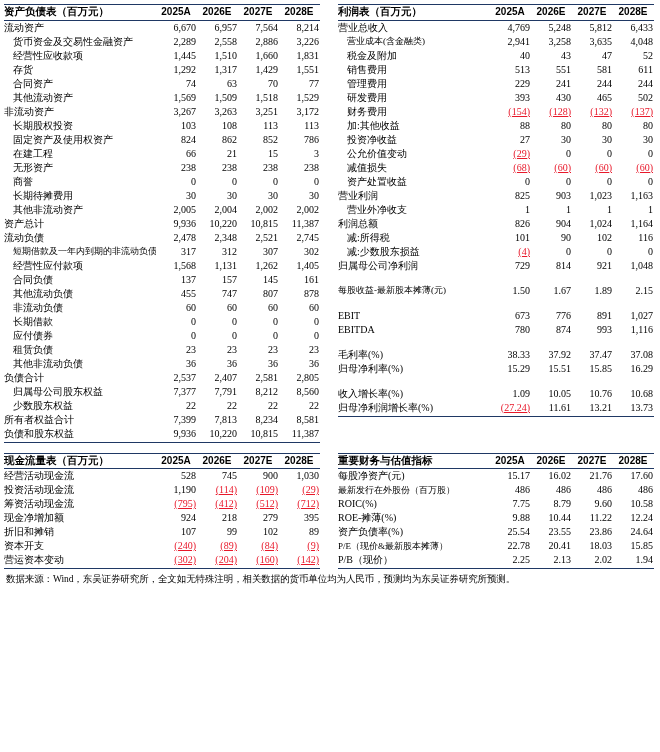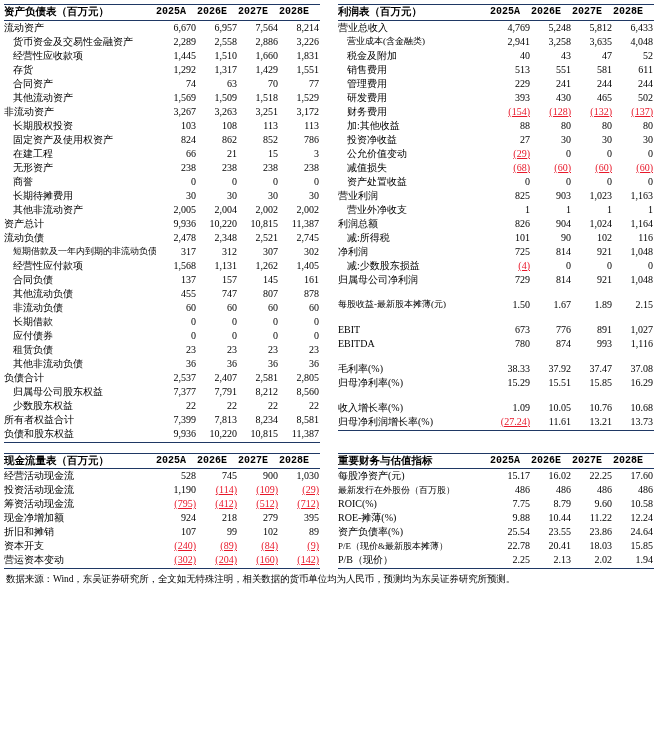--- a/index.html
+++ b/index.html
@@ -52,22 +52,22 @@
     border-top: 1.4px solid #1f3864;
     border-bottom: 0.9px solid #1f3864;
     padding-top: 3px;
     padding-bottom: 3px;
   }
   .hdr-row th.lab {
     text-align: left;
     font-size: 10.5px;
   }
   .hdr-row th.num {
-    text-align: left;
-    font-family: Liberation Mono, monospace;
+    text-align: center;
+    font-family: Liberation Sans, sans-serif;
   }
   td.lab {
     text-align: left;
   }
   td.num {
     text-align: right;
     font-variant-numeric: tabular-nums;
   }
   tr.bold td { font-weight: normal; }
   tr.indent td.lab { padding-left: 9px; }
@@ -450,27 +450,20 @@
               <td class="num">1,024</td>
               <td class="num">1,164</td>
             </tr>
             <tr class="indent">
               <td class="lab">减:所得税</td>
               <td class="num">101</td>
               <td class="num">90</td>
               <td class="num">102</td>
               <td class="num">116</td>
             </tr>
-            <tr class="bold">
-              <td class="lab">净利润</td>
-              <td class="num">725</td>
-              <td class="num">814</td>
-              <td class="num">921</td>
-              <td class="num">1,048</td>
-            </tr>
             <tr class="indent">
               <td class="lab">减:少数股东损益</td>
               <td class="num neg">(4)</td>
               <td class="num">0</td>
               <td class="num">0</td>
               <td class="num">0</td>
             </tr>
             <tr class="bold">
               <td class="lab">归属母公司净利润</td>
               <td class="num">729</td>
@@ -637,21 +630,21 @@
             <th class="num">2026E</th>
             <th class="num">2027E</th>
             <th class="num">2028E</th>
           </tr>
         </thead>
         <tbody>
             <tr class="">
               <td class="lab">每股净资产(元)</td>
               <td class="num">15.17</td>
               <td class="num">16.02</td>
-              <td class="num">22.25</td>
+              <td class="num">21.76</td>
               <td class="num">17.60</td>
             </tr>
             <tr class="">
               <td class="lab small-label">最新发行在外股份（百万股）</td>
               <td class="num">486</td>
               <td class="num">486</td>
               <td class="num">486</td>
               <td class="num">486</td>
             </tr>
             <tr class="">

